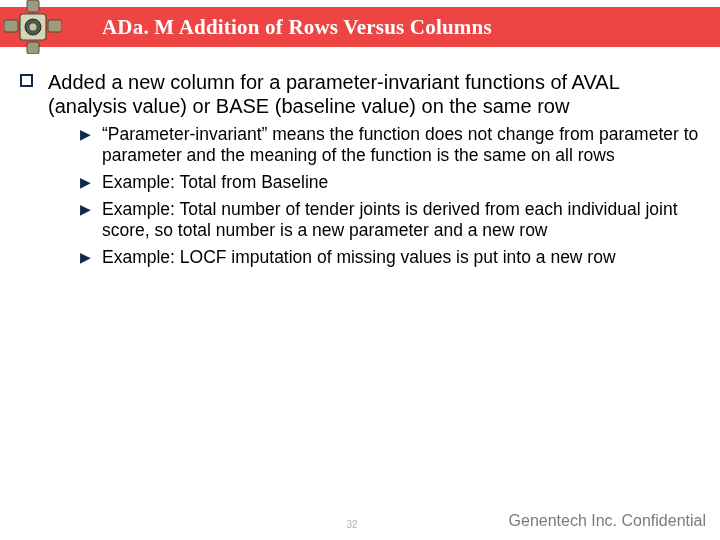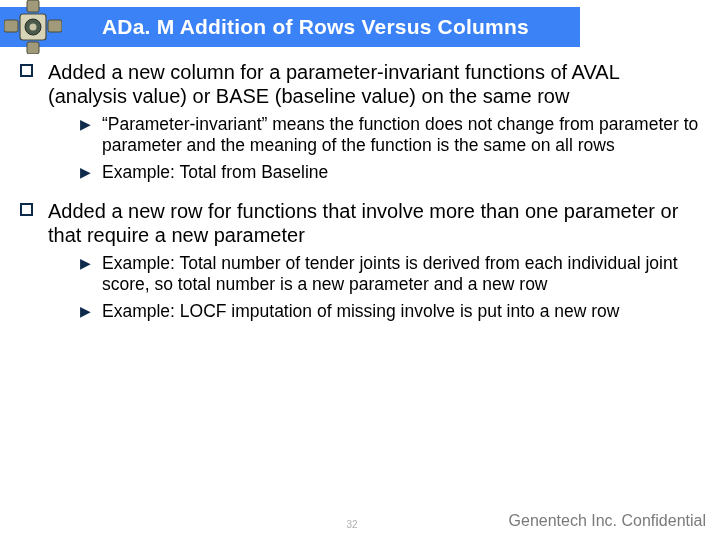--- a/index.html
+++ b/index.html
@@ -8,25 +8,26 @@
     height: 540px;
     background: #ffffff;
     font-family: Arial, Helvetica, sans-serif;
     position: relative;
     overflow: hidden;
   }
   .header-bar {
     position: absolute;
     top: 7px;
     left: 0;
-    width: 580px;
+    width: 720px;
     height: 40px;
-    background: #3b82f6;
+    background: #ef4444;
     display: flex;
     align-items: center;
+    font-family: Liberation Serif, serif;
   }
   .header-title {
     color: #ffffff;
     font-size: 21px;
     font-weight: bold;
     margin-left: 102px;
     letter-spacing: 0.2px;
   }
   .logo-icon {
     position: absolute;
@@ -38,20 +39,21 @@
   }
   .content {
     position: absolute;
     top: 60px;
     left: 20px;
     width: 680px;
     color: #000000;
   }
   .bullet-l1 {
     display: flex;
+    margin-top: 10px;
     font-size: 20px;
     line-height: 1.2;
   }
   .bullet-l1 .marker {
     flex: 0 0 28px;
     display: flex;
     align-items: flex-start;
     padding-top: 4px;
   }
   .square-outline {
@@ -125,33 +127,27 @@
   <div class="bullet-l2">
     <div class="marker">▶</div>
     <div class="bullet-l2-text">“Parameter-invariant” means the function does not change from parameter to parameter and the meaning of the function is the same on all rows</div>
   </div>
 
   <div class="bullet-l2">
     <div class="marker">▶</div>
     <div class="bullet-l2-text">Example:  Total from Baseline</div>
   </div>
 
-  <div class="bullet-l1" style="margin-top:16px">
-    <div class="marker">
-        <div class="square-outline"></div>
-      </div>
-    <div class="bullet-l1-text">Added a new row for functions that involve more than one parameter or that require a new parameter</div>
-  </div>
 
   <div class="bullet-l2">
     <div class="marker">▶</div>
     <div class="bullet-l2-text">Example:  Total number of tender joints is derived from each individual joint score, so total number is a new parameter and a new row</div>
   </div>
 
   <div class="bullet-l2">
     <div class="marker">▶</div>
-    <div class="bullet-l2-text">Example:  LOCF imputation of missing involve is put into a new row</div>
+    <div class="bullet-l2-text">Example:  LOCF imputation of missing values is put into a new row</div>
   </div>
 
 </div>
 
 <div class="footer-page">32</div>
 <div class="footer-conf">Genentech Inc. Confidential</div>
 
 </body></html>

